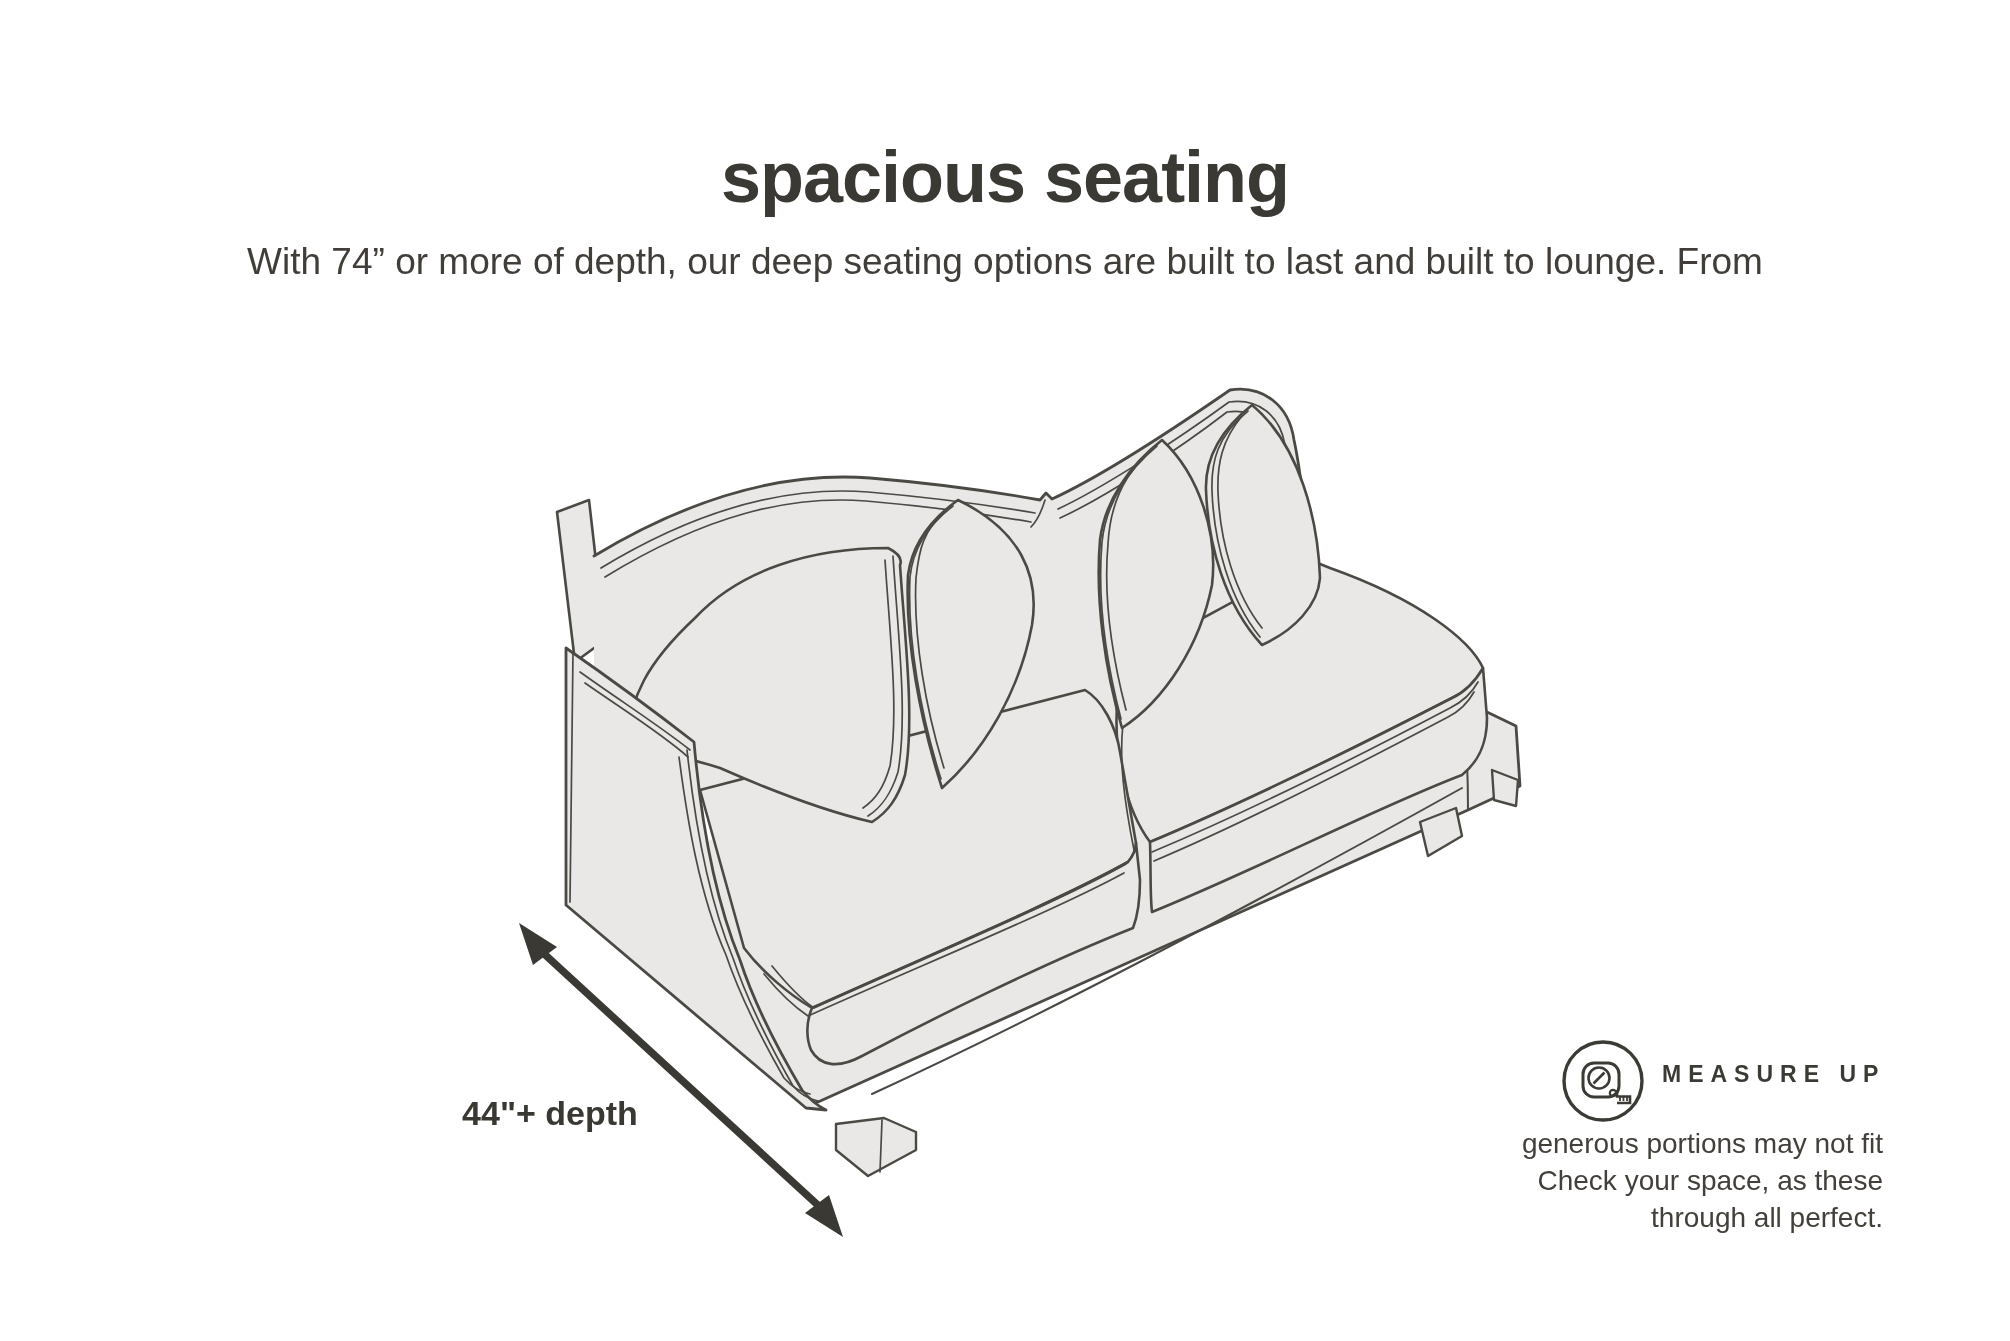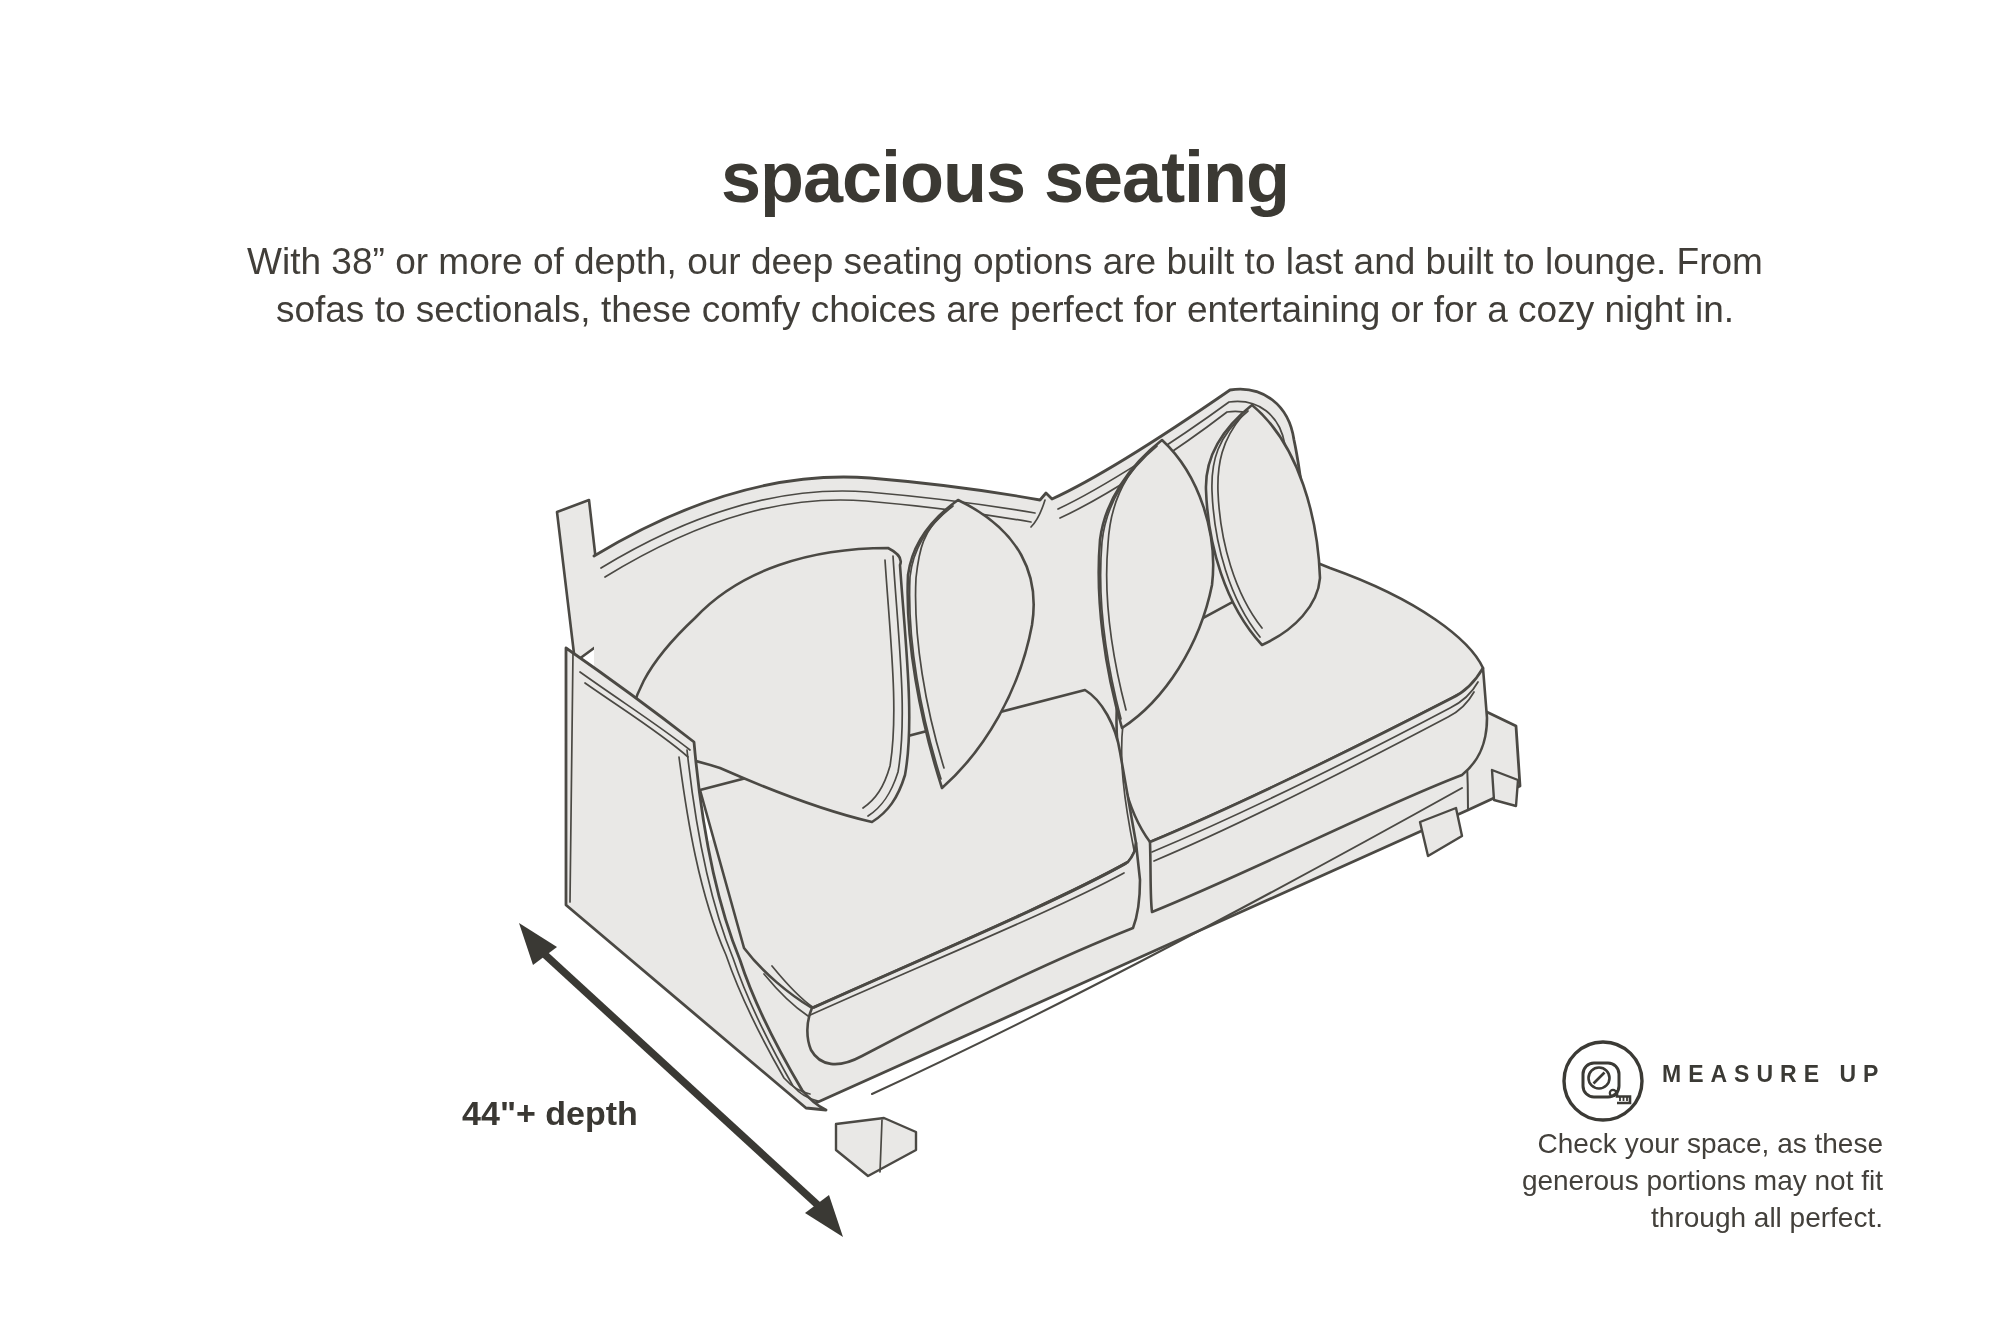--- a/index.html
+++ b/index.html
@@ -43,22 +43,21 @@
   .measure-note div{white-space:nowrap;}
 </style>
 </head>
 <body>
 
 <div class="page">
 
   <h1 class="title">spacious seating</h1>
 
   <div class="intro">
-    <div>With 38” or more of depth, our deep seating options are built to last and built to lounge. From</div>
-    <div>sofas to sectionals, these comfy choices are perfect for entertaining or for a cozy night in.</div>
+    <div>With 74” or more of depth, our deep seating options are built to last and built to lounge. From</div>
   </div>
 
   <div class="sofa-wrap">
     <svg width="2010" height="1341" viewBox="0 0 2010 1341">
       <g stroke-linecap="round" stroke-linejoin="round">
 
         <path d="M557,512 L589,500 L605,640 L575,662 Z" fill="#e9e8e6" stroke="#4b4944" stroke-width="2.6"></path>
 
         <path d="M594,556 C700,492 790,472 870,478 C930,483 985,490 1040,500 L1046,493 L1052,499
                  C1100,477 1175,428 1230,390 C1263,385 1289,405 1294,440
@@ -150,19 +149,19 @@
         <rect x="23" y="25" width="36" height="34" rx="11" stroke-width="3"></rect>
         <circle cx="39" cy="40" r="10.5" stroke-width="2.6"></circle>
         <path d="M33.5,45.5 L44.5,34.5" stroke-width="2.6"></path>
         <circle cx="53" cy="55" r="3.2" stroke-width="2.2"></circle>
         <path d="M57,52 L57,58.5 L70,58.5 L70,65 L57,65" stroke-width="2.6"></path>
         <path d="M60,58.5 L60,63 M63.5,58.5 L63.5,63 M67,58.5 L67,63" stroke-width="1.8"></path>
       </g>
     </svg>
     <div class="measure-head">MEASURE UP</div>
     <div class="measure-note">
+      <div>generous portions may not fit</div>
       <div>Check your space, as these</div>
-      <div>generous portions may not fit</div>
       <div>through all perfect.</div>
     </div>
   </div>
 
 </div>
 
 </body></html>

